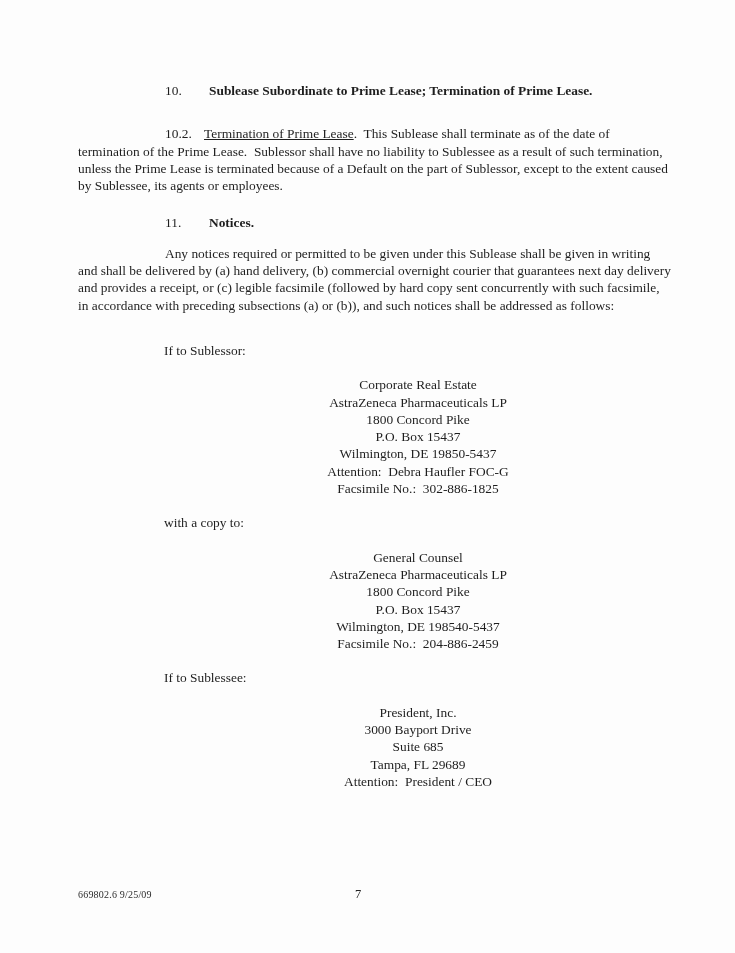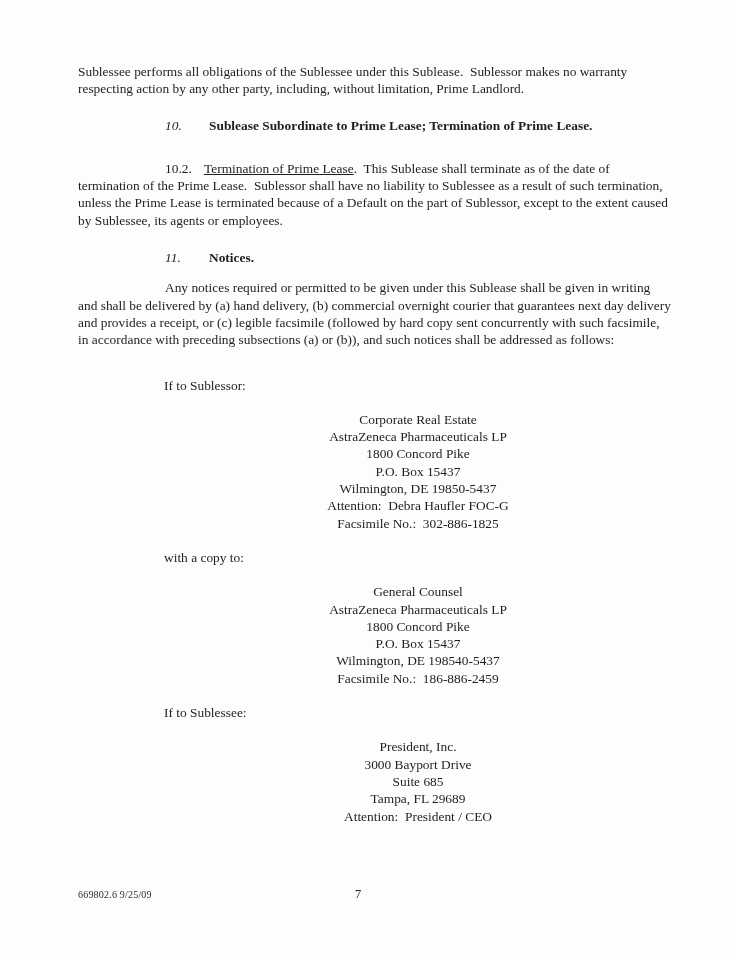--- a/index.html
+++ b/index.html
@@ -19,21 +19,21 @@
   .content {
     position: absolute;
     left: 78px;
     top: 63px;
     width: 594px;
     font-size: 13.4px;
     line-height: 17.3px;
   }
   .para { white-space: pre-wrap; }
   .indent1 { text-indent: 87px; }
-  .sec-num  { display: inline-block; width: 44px; text-indent: 0; font-style: italic; }
+  .sec-num  { display: inline-block; width: 44px; text-indent: 0; }
   .sub-num  { display: inline-block; width: 39px; text-indent: 0; }
   .bold { font-weight: bold; }
   .underline { text-decoration: underline; }
   .mt-h10     { margin-top: 19px; }
   .mt-p101    { margin-top: 13px; }
   .mt-p102    { margin-top: 26px; }
   .mt-h11     { margin-top: 20px; }
   .mt-notices { margin-top: 13px; }
   .notice-label { margin-left: 86px; white-space: pre-wrap; }
   .mt-label1  { margin-top: 28px; }
@@ -57,21 +57,20 @@
     font-size: 12.5px;
     color: #222222;
   }
 </style>
 </head>
 <body>
 
 <div class="page">
   <div class="content">
 
-    <p class="para">Sublessee performs all obligations of the Sublessee under this Sublease.  Sublessor makes no warranty respecting action by any other party, including, without limitation, Prime Landlord.</p>
 
     <p class="para indent1 mt-h10"><span class="sec-num">10.</span><span class="bold">Sublease Subordinate to Prime Lease; Termination of Prime Lease.</span></p>
 
 
     <p class="para indent1 mt-p102"><span class="sub-num">10.2.</span><span class="underline">Termination of Prime Lease</span><span>.  This Sublease shall terminate as of the date of termination of the Prime Lease.  Sublessor shall have no liability to Sublessee as a result of such termination, unless the Prime Lease is terminated because of a Default on the part of Sublessor, except to the extent caused by Sublessee, its agents or employees.</span></p>
 
     <p class="para indent1 mt-h11"><span class="sec-num">11.</span><span class="bold">Notices.</span></p>
 
     <p class="para indent1 mt-notices">Any notices required or permitted to be given under this Sublease shall be given in writing and shall be delivered by (a) hand delivery, (b) commercial overnight courier that guarantees next day delivery and provides a receipt, or (c) legible facsimile (followed by hard copy sent concurrently with such facsimile, in accordance with preceding subsections (a) or (b)), and such notices shall be addressed as follows:</p>
 
@@ -86,21 +85,21 @@
       <div class="addr-line">Facsimile No.:  302-886-1825</div>
     </div>
 
     <p class="notice-label mt-block">with a copy to:</p>
     <div class="addr mt-block">
       <div class="addr-line">General Counsel</div>
       <div class="addr-line">AstraZeneca Pharmaceuticals LP</div>
       <div class="addr-line">1800 Concord Pike</div>
       <div class="addr-line">P.O. Box 15437</div>
       <div class="addr-line">Wilmington, DE 198540-5437</div>
-      <div class="addr-line">Facsimile No.:  186-886-2459</div>
+      <div class="addr-line">Facsimile No.:  204-886-2459</div>
     </div>
 
     <p class="notice-label mt-block">If to Sublessee:</p>
     <div class="addr mt-block">
       <div class="addr-line">President, Inc.</div>
       <div class="addr-line">3000 Bayport Drive</div>
       <div class="addr-line">Suite 685</div>
       <div class="addr-line">Tampa, FL 29689</div>
       <div class="addr-line">Attention:  President / CEO</div>
     </div>

